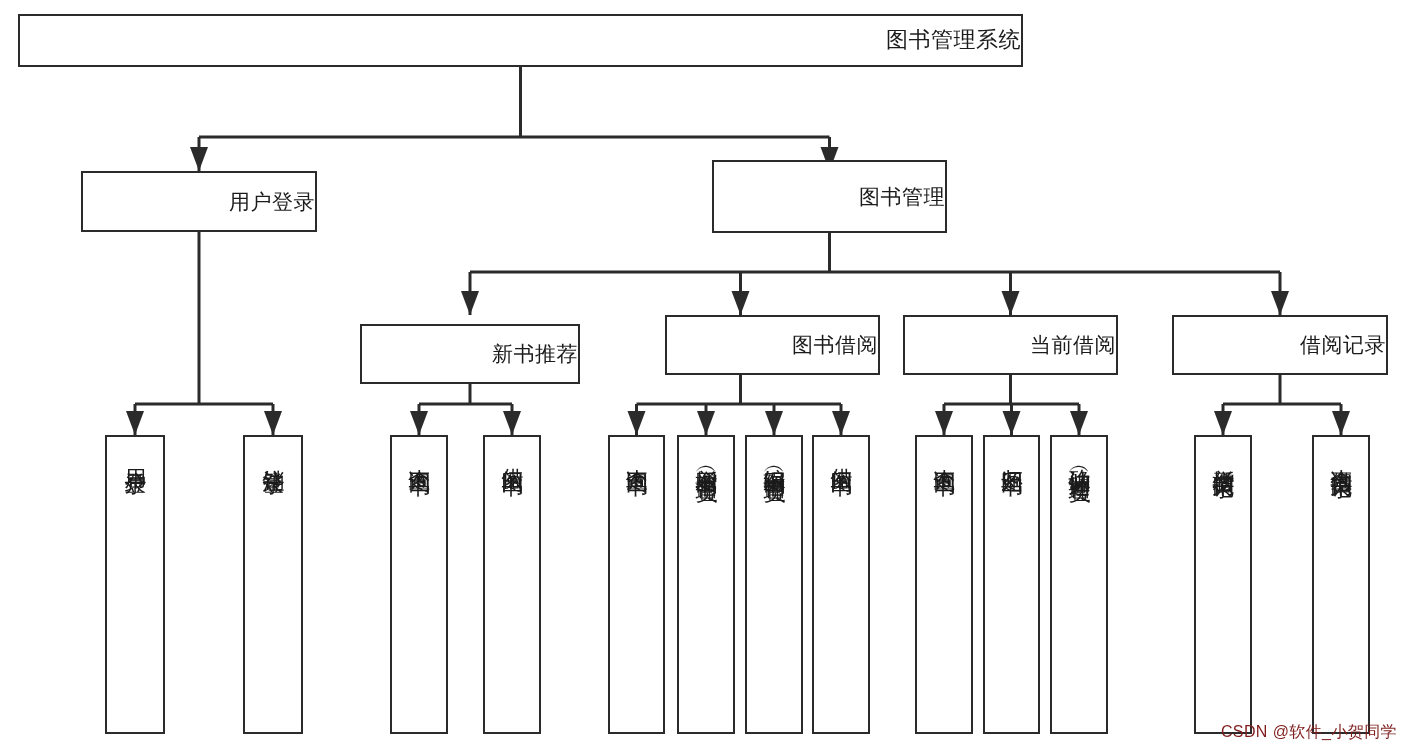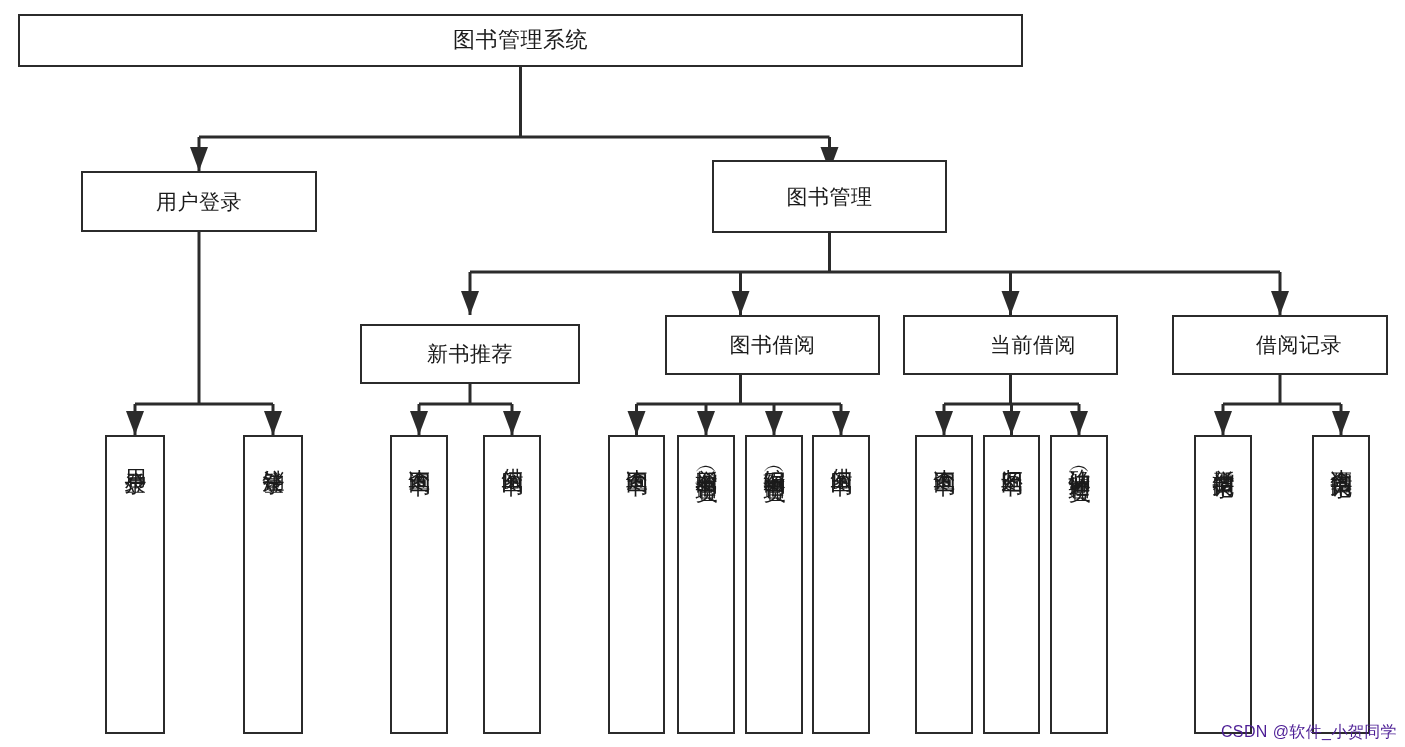--- a/index.html
+++ b/index.html
@@ -2,29 +2,29 @@
 <html><head>
 <meta charset="utf-8">
 <style>
   html,body{margin:0;padding:0;background:#ffffff;}
   body{width:1405px;height:747px;overflow:hidden;
        font-family:"Liberation Sans","DejaVu Sans",sans-serif;}
   #stage{position:relative;width:1405px;height:747px;background:#fff;}
   #wires{position:absolute;left:0;top:0;width:1405px;height:747px;}
   .node{position:absolute;box-sizing:border-box;background:#ffffff;
         border:2px solid #2b2b2b;display:flex;align-items:center;
-        justify-content:center;color:#1b1b1b;}
+        justify-content:flex-end;color:#1b1b1b;}
   .node .lbl{display:block;text-align:center;white-space:pre;}
   .node.horiz .lbl{font-size:21px;line-height:1.1;letter-spacing:0.5px;}
   .node.vert{align-items:flex-start;justify-content:center;padding-top:14px;}
   .node.vert .lbl{writing-mode:vertical-rl;text-orientation:upright;
                   font-size:22px;line-height:1.22;letter-spacing:2px;}
   .node.root .lbl{font-size:22px;}
   #watermark{position:absolute;right:8px;bottom:4px;font-size:16px;
-             color:#4c1d95;white-space:nowrap;letter-spacing:0.4px;}
+             color:#7f1d1d;white-space:nowrap;letter-spacing:0.4px;}
 </style>
 </head>
 <body>
 
 <div id="stage">
   <svg id="wires" viewBox="0 0 1405 747" xmlns="http://www.w3.org/2000/svg">
       <line x1="520.5" y1="67" x2="520.5" y2="137" stroke="#2b2b2b" stroke-width="3"></line>
       <line x1="199" y1="137" x2="829.5" y2="137" stroke="#2b2b2b" stroke-width="3"></line>
       <line x1="199" y1="137" x2="199" y2="171" stroke="#2b2b2b" stroke-width="3"></line>
       <path d="M 190 147 L 208 147 L 199 171 Z" fill="#2b2b2b"></path>

